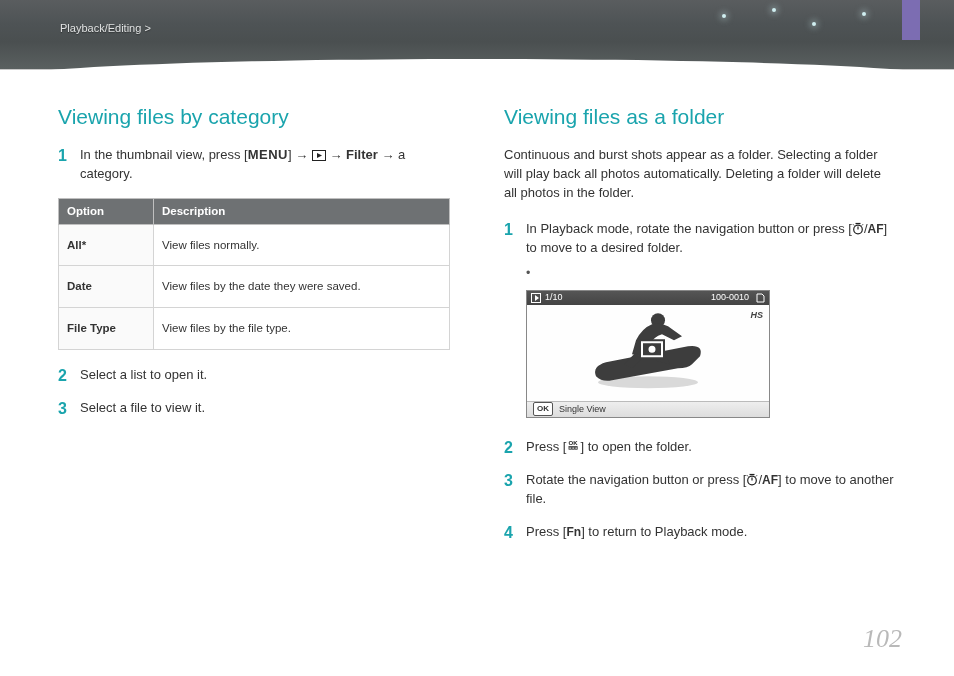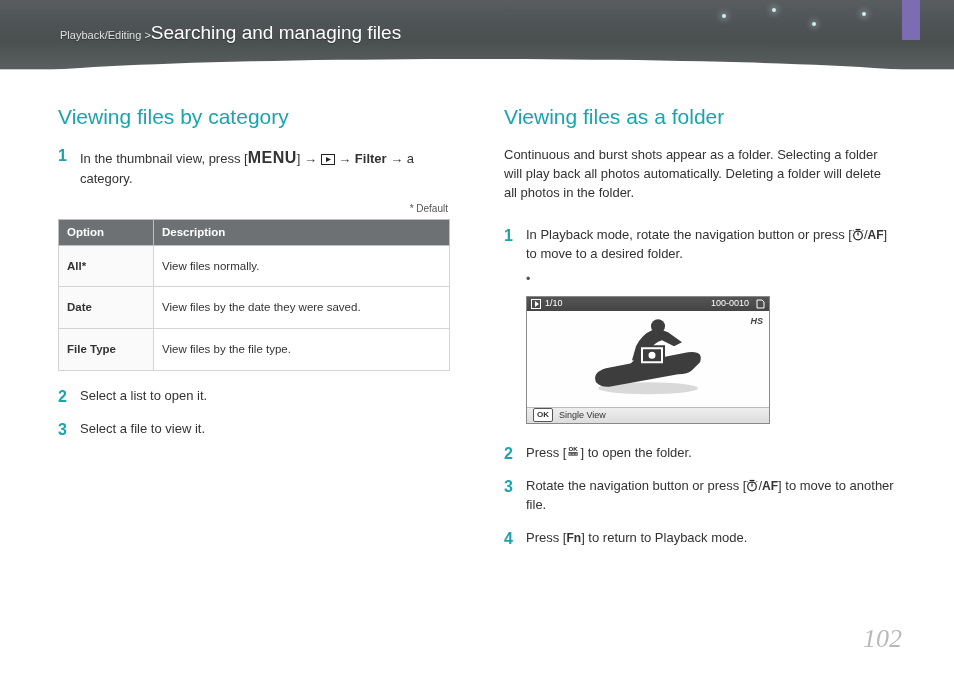--- a/index.html
+++ b/index.html
@@ -147,59 +147,57 @@
   .pagenum {
     position: absolute;
     right: 52px;
     bottom: 22px;
     font-family: Georgia, "Times New Roman", serif;
     font-style: italic;
     font-size: 26px;
     color: #b9b9b9;
   }
   .bold { font-weight:700; }
-  .intro { font-size: 13px; margin-bottom: 23px; }
+  .intro { font-size: 13px; margin-bottom: 17px; }
 </style>
 </head>
 <body>
 <div class="page">
 
   <div class="hdr">
     <div class="hdr-stars">
       <span></span>
         <span></span>
         <span></span>
         <span></span>
     </div>
     <div class="hdr-tab"></div>
     <div class="hdr-inner">
       <span class="hdr-crumb">Playback/Editing &gt;</span>
-      <span class="hdr-title">Searching and managing files</span>
     </div>
     <div class="hdr-curve"></div>
   </div>
 
   <div class="body">
 
     <div class="col">
       <h2 class="section">Viewing files by category</h2>
 
       <div class="step">
         <div class="step-num">1</div>
         <div class="step-body">
-          <span>In the thumbnail view, press [</span><span class="bold" style="font-family:Arial;font-size:16px;letter-spacing:.5px">MENU</span><span>] → </span><span class="inline-icon icon-box">
+          <span>In the thumbnail view, press [</span><span class="bold" style="font-family:Arial;font-size:13px;letter-spacing:.5px">MENU</span><span>] → </span><span class="inline-icon icon-box">
               <svg width="14" height="11" viewBox="0 0 14 11">
                 <rect x="0.5" y="0.5" width="13" height="10" fill="none" stroke="#222"></rect>
                 <polygon points="5,3 10,5.5 5,8" fill="#222"></polygon>
               </svg>
             </span><span> → </span><span class="bold">Filter</span><span> → a category.</span>
         </div>
       </div>
 
-      <div class="caption-default">* Default</div>
 
       <table class="opts">
         <thead>
           <tr>
             <th>Option</th>
             <th>Description</th>
           </tr>
         </thead>
         <tbody>
           <tr>

